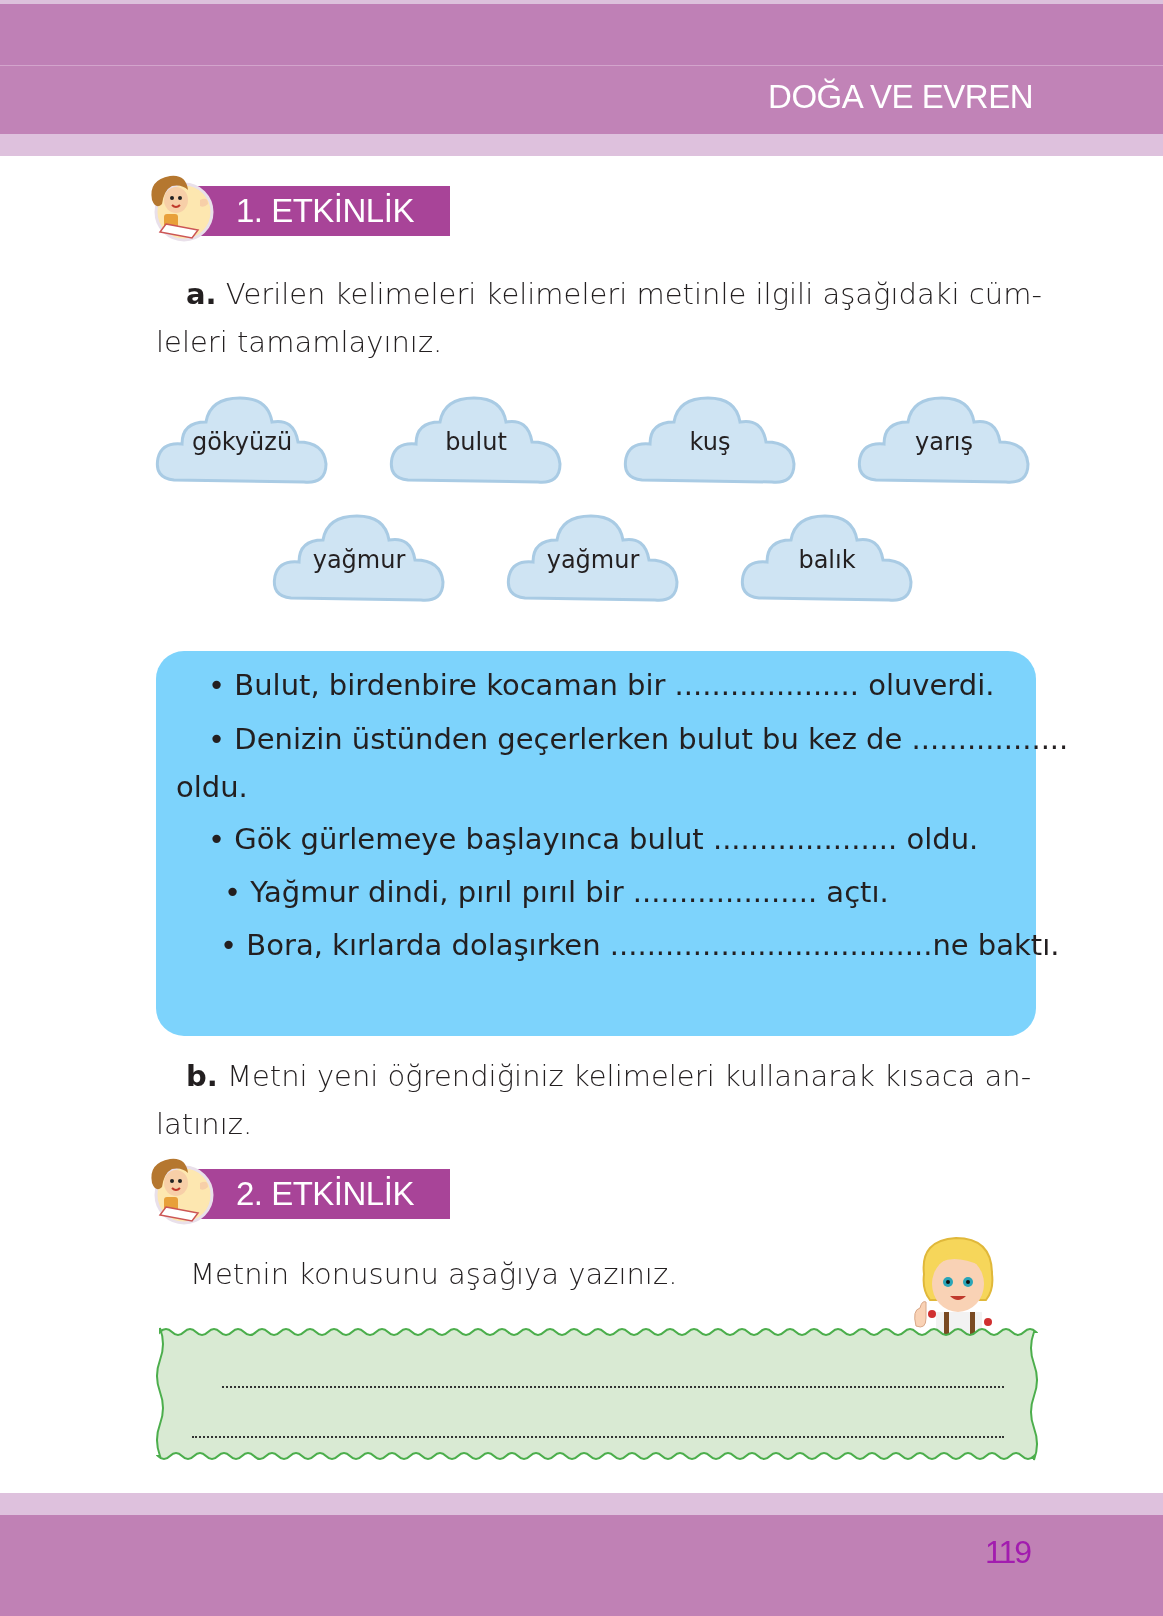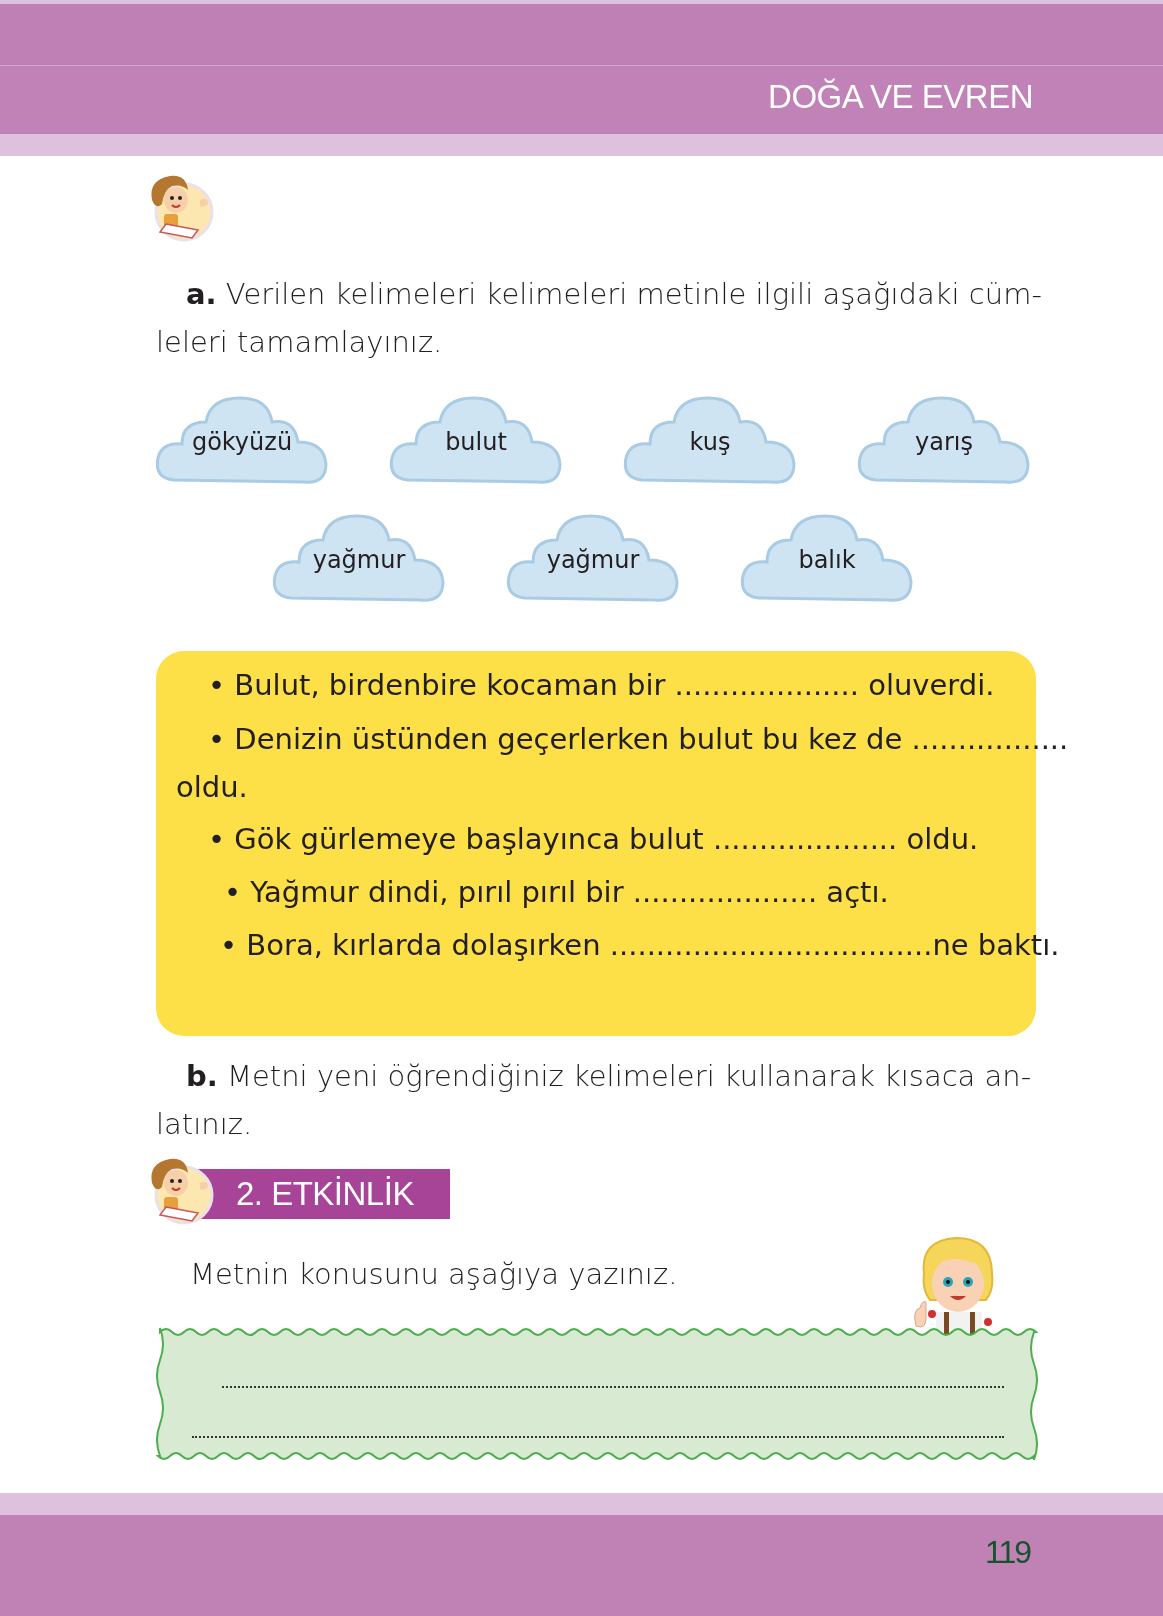--- a/index.html
+++ b/index.html
@@ -16,21 +16,21 @@
   .hdr-sep { position:absolute; left:0; top:65px; width:1163px; height:1px; background:#d3a4cc; }
   .hdr-light { position:absolute; left:0; top:134px; width:1163px; height:22px; background:#dec1dd; }
   .hdr-title {
     position:absolute; right:130px; top:78px; color:#ffffff;
     font-family:"Liberation Sans", sans-serif; font-size:33px; letter-spacing:-0.5px;
   }
   
   .ftr-light { position:absolute; left:0; top:1493px; width:1163px; height:22px; background:#dec1dd; }
   .ftr-band { position:absolute; left:0; top:1515px; width:1163px; height:101px; background:#c081b5; }
   .page-num {
-    position:absolute; right:133px; top:1534px; color:#14532d;
+    position:absolute; right:133px; top:1534px; color:#a21caf;
     font-family:"Liberation Sans", sans-serif; font-size:32px; letter-spacing:-2px;
   }
 
   
   .act { position:absolute; left:142px; height:72px; width:320px; }
   .act .bar {
     position:absolute; left:50px; top:16px; width:258px; height:50px;
     background:#a84498; color:#ffffff;
     font-family:"Liberation Sans", sans-serif; font-size:33px;
     line-height:50px; padding-left:44px; box-sizing:border-box; letter-spacing:-0.5px;
@@ -47,21 +47,21 @@
   .cloud { position:absolute; width:176px; height:100px; }
   .cloud svg { position:absolute; left:0; top:0; }
   .cloud span {
     position:absolute; left:0; right:0; top:36px; text-align:center;
     font-size:24px; color:#231f20;
   }
 
   
   .fillbox {
     position:absolute; left:156px; top:651px; width:880px; height:385px;
-    background:#fde047; border-radius:28px;
+    background:#7dd3fc; border-radius:28px;
   }
   .fillbox .line {
     position:absolute; font-size:29px; line-height:36px; white-space:nowrap; color:#231f20;
   }
 
   
   .green { position:absolute; left:156px; top:1324px; width:882px; height:140px; }
   .dots-line {
     position:absolute; height:0; border-bottom:2px dotted #333;
   }
@@ -70,20 +70,21 @@
 <body>
 
 <div class="hdr-top"></div>
 <div class="hdr-band1"></div>
 <div class="hdr-band2"></div>
 <div class="hdr-sep"></div>
 <div class="hdr-light"></div>
 <div class="hdr-title">DOĞA VE EVREN</div>
 
 <div class="act" style="top:170px;">
+  <div class="bar">1. ETKİNLİK</div>
   <svg class="mascot" viewBox="0 0 80 72" width="80" height="72">
     <circle cx="42" cy="42" r="28" fill="#fde7b0" stroke="#e9e0ea" stroke-width="3"></circle>
     <path d="M10 30 Q6 10 28 6 Q44 4 46 20 Q40 14 30 16 Q22 20 20 34 Q14 40 10 30Z" fill="#b5772f"></path>
     <ellipse cx="34" cy="30" rx="12" ry="13" fill="#f7cfa8"></ellipse>
     <circle cx="30" cy="28" r="2" fill="#222"></circle>
       <circle cx="38" cy="28" r="2" fill="#222"></circle>
     <path d="M30 35 Q34 39 38 35" stroke="#c0392b" stroke-width="2" fill="none"></path>
     <rect x="22" y="44" width="14" height="14" rx="3" fill="#e8a03a"></rect>
     <path d="M24 54 L56 60 L50 68 L18 62Z" fill="#ffffff" stroke="#c55" stroke-width="1.5"></path>
     <path d="M58 30 Q66 26 66 34 Q62 38 58 36Z" fill="#f7cfa8"></path>

